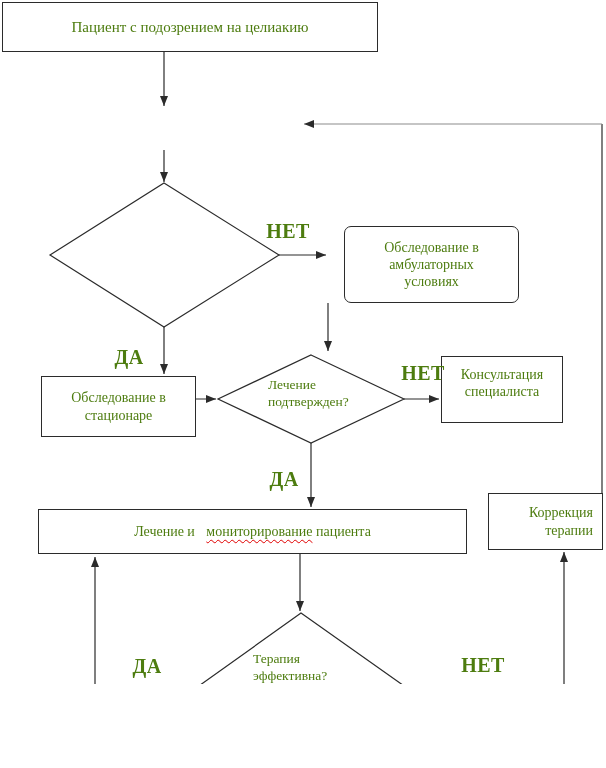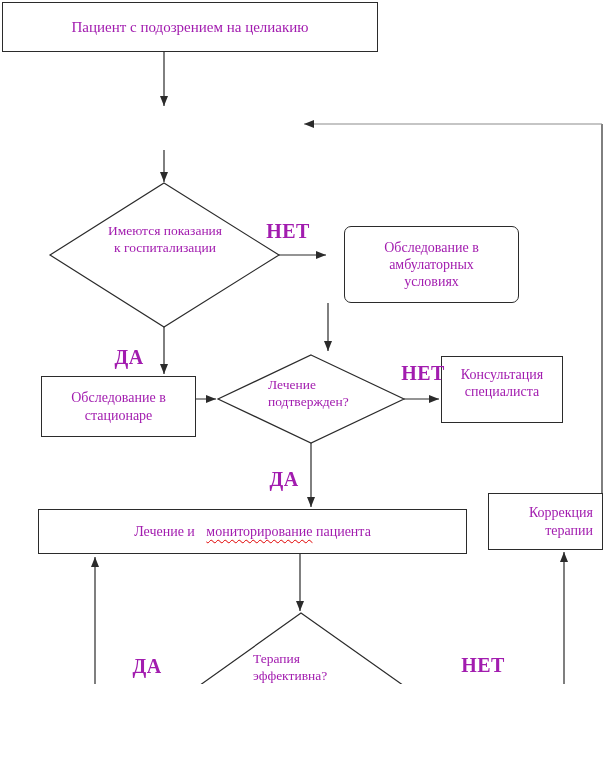--- a/index.html
+++ b/index.html
@@ -2,21 +2,21 @@
 <html><head>
 <meta charset="utf-8">
 <style>
   html, body { margin: 0; padding: 0; background: #ffffff; }
   #stage {
     position: relative;
     width: 606px;
     height: 684px;
     background: #ffffff;
     font-family: "Liberation Serif", "DejaVu Serif", serif;
-    color: #a21caf;
+    color: #4d7c0f;
     overflow: hidden;
   }
   #wires {
     position: absolute;
     left: 0; top: 0;
     width: 606px; height: 768px;
   }
   .node {
     position: absolute;
     box-sizing: border-box;
@@ -102,21 +102,20 @@
   </div>
 
   <div class="node" style="left:38px; top:509px; width:429px; height:45px;">
     <span class="inner"><span>Лечение и </span><span class="misspelled">мониторирование</span><span> пациента</span></span>
   </div>
 
   <div class="node" style="left:488px; top:493px; width:115px; height:57px; justify-content:flex-start; text-align:right; padding-left:24px;">
     <span class="inner" style="width:80px;">Коррекция терапии</span>
   </div>
 
-  <div class="dlabel centered" style="left:165px; top:222px; width:120px;">Имеются показания к госпитализации</div>
 
   <div class="dlabel" style="left:268px; top:376px; width:98px;">Лечение подтвержден?</div>
 
   <div class="dlabel" style="left:253px; top:650px; width:98px;">Терапия эффективна?</div>
 
   <div class="edge-label" style="left:288px; top:231px;">НЕТ</div>
   <div class="edge-label" style="left:129px; top:357px;">ДА</div>
   <div class="edge-label" style="left:423px; top:373px;">НЕТ</div>
   <div class="edge-label" style="left:284px; top:479px;">ДА</div>
   <div class="edge-label" style="left:147px; top:666px;">ДА</div>

